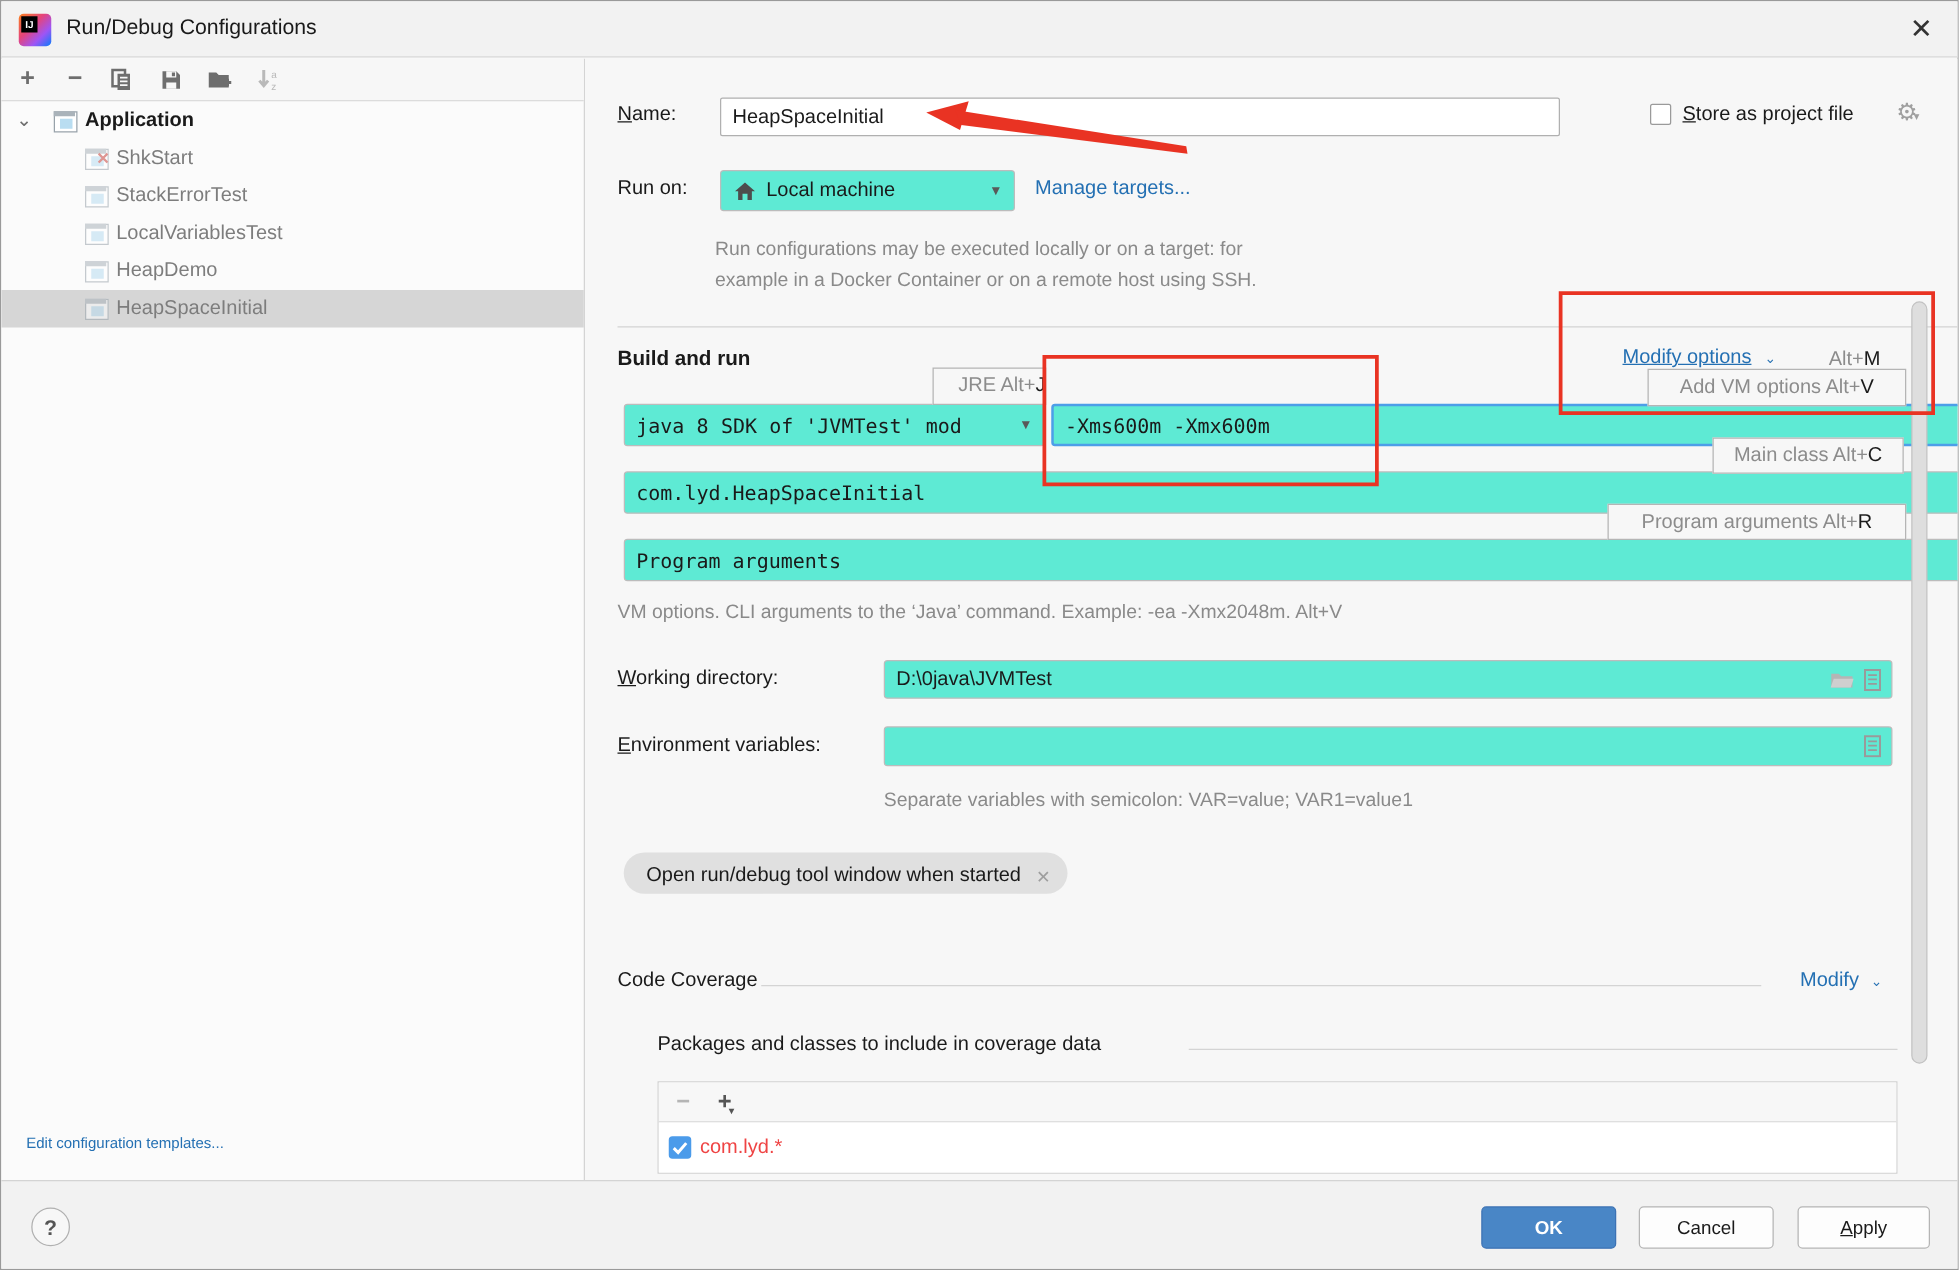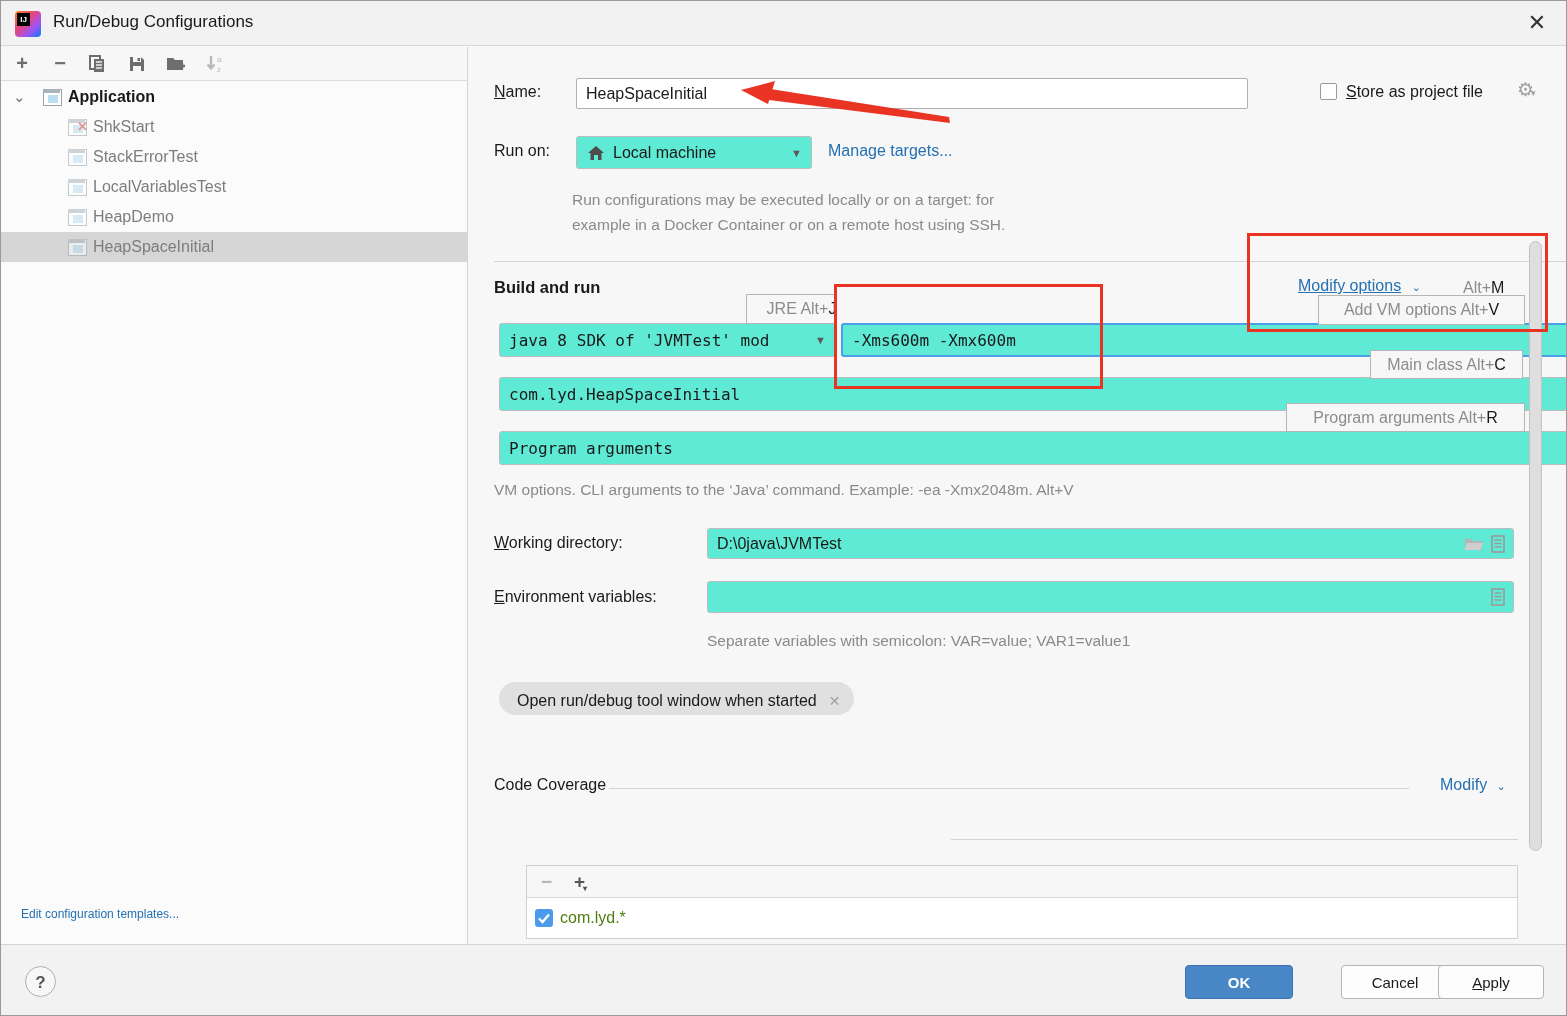--- a/index.html
+++ b/index.html
@@ -99,32 +99,32 @@
   .pk-title{left:57px;top:780px;font-size:16px;color:#1a1a1a;}
   .pk-line{left:482px;top:792px;width:567px;}
 
   .cov-table{left:57px;top:818px;width:992px;height:74px;border:1px solid #d0d0d0;background:#fff;}
   .cov-toolbar{position:absolute;left:0;top:0;width:990px;height:31px;background:#f7f7f7;border-bottom:1px solid #d8d8d8;display:flex;align-items:center;}
   .cov-minus{margin-left:14px;color:#b5b5b5;font-size:19px;font-weight:bold;}
   .cov-plus{margin-left:22px;color:#555;font-size:19px;font-weight:bold;position:relative;}
   .cov-plus .plus-caret{position:absolute;left:9px;top:13px;font-size:8px;color:#555;}
   .cov-row{position:absolute;left:0;top:32px;width:990px;height:40px;background:#fff;display:flex;align-items:center;}
   .cov-check{margin-left:8px;width:18px;height:18px;background:#4b9bea;border-radius:3px;position:relative;}
-  .cov-row-label{margin-left:7px;font-size:16px;color:#4d7c0f;}
+  .cov-row-label{margin-left:7px;font-size:16px;color:#ef4444;}
 
   .vscroll{left:1060px;top:194px;width:13px;height:610px;background:#dedede;border:1px solid #c2c2c2;border-radius:7px;}
 
   
   .footer{left:0;top:943px;width:1567px;height:73px;background:#f2f2f2;border-top:1px solid #d4d4d4;}
   .help-circle{left:24px;top:21px;width:31px;height:31px;border:1px solid #b0b0b0;border-radius:50%;
     color:#555;font-size:17px;font-weight:bold;text-align:center;line-height:31px;background:#f7f7f7;}
   .btn{top:20px;height:34px;border-radius:4px;font-size:15px;display:flex;align-items:center;justify-content:center;cursor:pointer;}
   .btn-ok{left:1184px;width:108px;background:#4986c6;border:1px solid #3c72b4;color:#fff;font-weight:bold;}
   .btn-plain{background:#fdfdfd;border:1px solid #b5b5b5;color:#1a1a1a;}
-  .btn-cancel{left:1340px;width:108px;justify-content:center;}
+  .btn-cancel{left:1310px;width:108px;justify-content:center;}
   .btn-apply{left:1437px;width:106px;}
 
   
   .red-box{border:3px solid #e93323;background:transparent;z-index:8;pointer-events:none;}
   .rb1{left:1246px;top:232px;width:301px;height:99px;}
   .rb2{left:833px;top:283px;width:269px;height:105px;}
   .arrow-svg{left:700px;top:70px;z-index:9;pointer-events:none;}
 
   svg{display:block;}
 </style>
@@ -345,20 +345,21 @@
       <span class="tag-txt">Open run/debug tool window when started</span>
       <span class="tag-x">✕</span>
     </div>
 
     <div class="abs cc-title">Code Coverage</div>
     <div class="abs sep cc-line"></div>
     <div class="abs cc-modify">
       <span class="link">Modify</span>
       <span class="cc-caret" style="margin-left:5px;">⌄</span>
     </div>
+    <div class="abs pk-title">Packages and classes to include in coverage data</div>
     <div class="abs sep pk-line"></div>
 
     <div class="abs cov-table">
       <div class="cov-toolbar">
         <span class="cov-minus">−</span>
         <span class="cov-plus"><span>+</span><span class="plus-caret">▾</span></span>
       </div>
       <div class="cov-row">
         <span class="cov-check">
           <svg width="18" height="18" viewBox="0 0 18 18">

